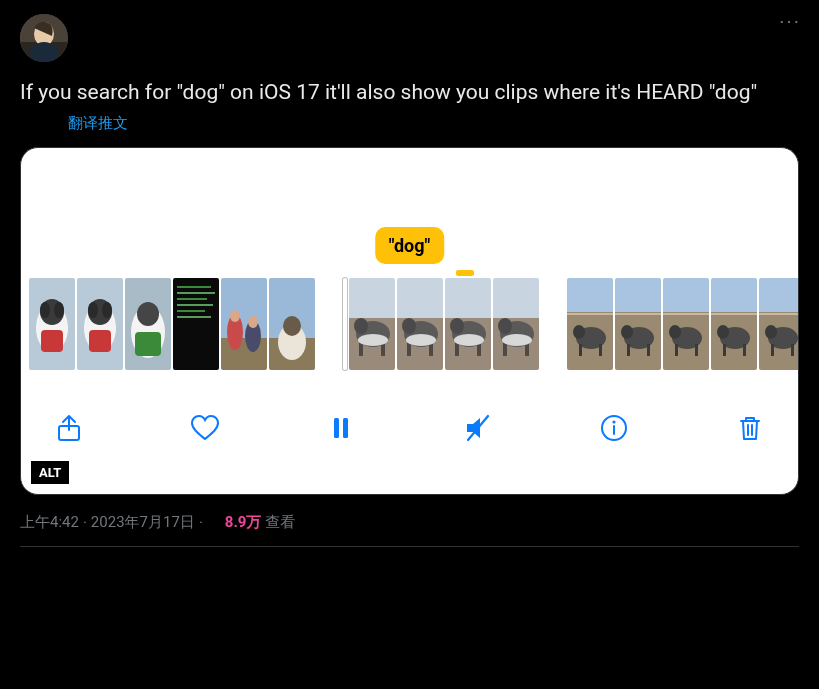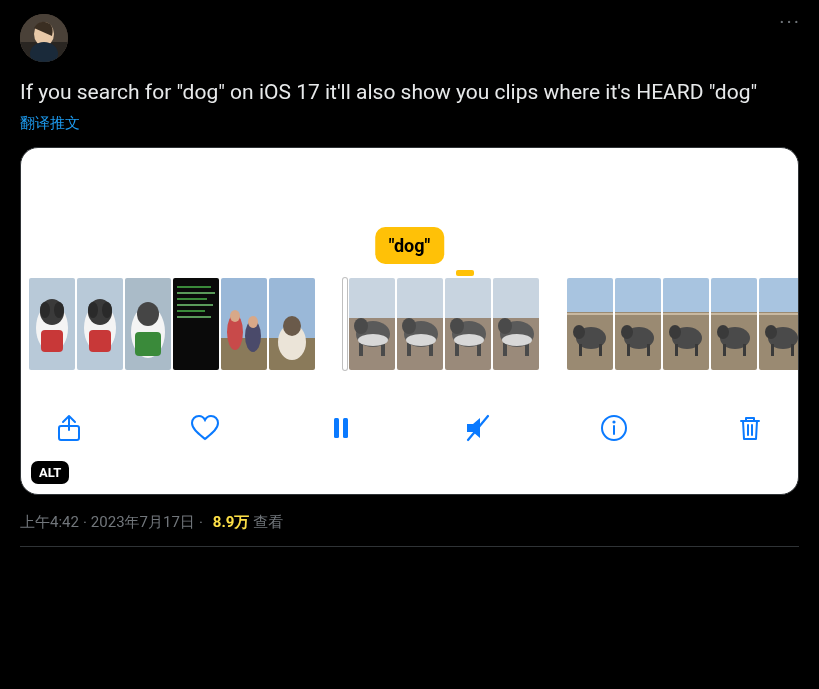--- a/index.html
+++ b/index.html
@@ -26,20 +26,21 @@
   .names { display: flex; flex-direction: column; line-height: 1.25; }
   .display-name { font-weight: 700; font-size: 16px; color: #e7e9ea; }
   .handle { color: #71767b; font-size: 15px; }
   .body-text {
     margin-top: 16px; font-size: 21px; line-height: 1.35; color: #e7e9ea;
     word-wrap: break-word;
   }
   .translate-link {
     display: inline-block; margin-top: 8px; color: #1d9bf0; font-size: 15px;
     cursor: pointer;
+    margin-left: 48px;
   }
 
   .media-card {
     margin-top: 14px; background: #fff; border-radius: 18px;
     overflow: hidden; position: relative; height: 348px;
     border: 1px solid #2f3336;
   }
   .media-top { height: 130px; position: relative; }
   .dog-pill {
     position: absolute; left: 50%; transform: translateX(-50%);
@@ -72,28 +73,28 @@
   .ctrl { width: 36px; height: 36px; display: flex; align-items: center; justify-content: center; cursor: pointer; }
   .ctrl svg { width: 32px; height: 32px; stroke: #0a7aff; fill: none; stroke-width: 2; }
   .ctrl.pause svg rect { fill: #0a7aff; stroke: none; }
   .ctrl.mute svg path, .ctrl.mute svg line { stroke: #0a7aff; stroke-width: 2.2; }
   .ctrl.mute svg polygon { fill: #0a7aff; stroke: none; }
   .ctrl.trash svg { stroke-width: 2; }
 
   .alt-badge {
     position: absolute; left: 10px; bottom: 10px;
     background: #000; color: #fff; font-weight: 700;
-    font-size: 13px; padding: 4px 8px; border-radius: 7px;
+    font-size: 13px; padding: 4px 8px; border-radius: 0;
   }
 
   .meta-row {
     margin-top: 18px; color: #71767b; font-size: 15px;
     display: flex; align-items: center; gap: 4px; flex-wrap: wrap;
   }
-  .meta-row .views-count { color: #fde047; font-weight: 700; margin-left: 6px; }
+  .meta-row .views-count { color: #ec4899; font-weight: 700; margin-left: 18px; }
   .divider { height: 1px; background: #2f3336; margin: 14px 0 12px 0; }
 
   .stats { display: flex; gap: 26px; color: #71767b; font-size: 15px; }
   .stat { display: flex; gap: 4px; cursor: pointer; }
   .stat .count { color: #e7e9ea; font-weight: 700; }
 </style>
 </head>
 <body>
 
 <div class="tweet">

